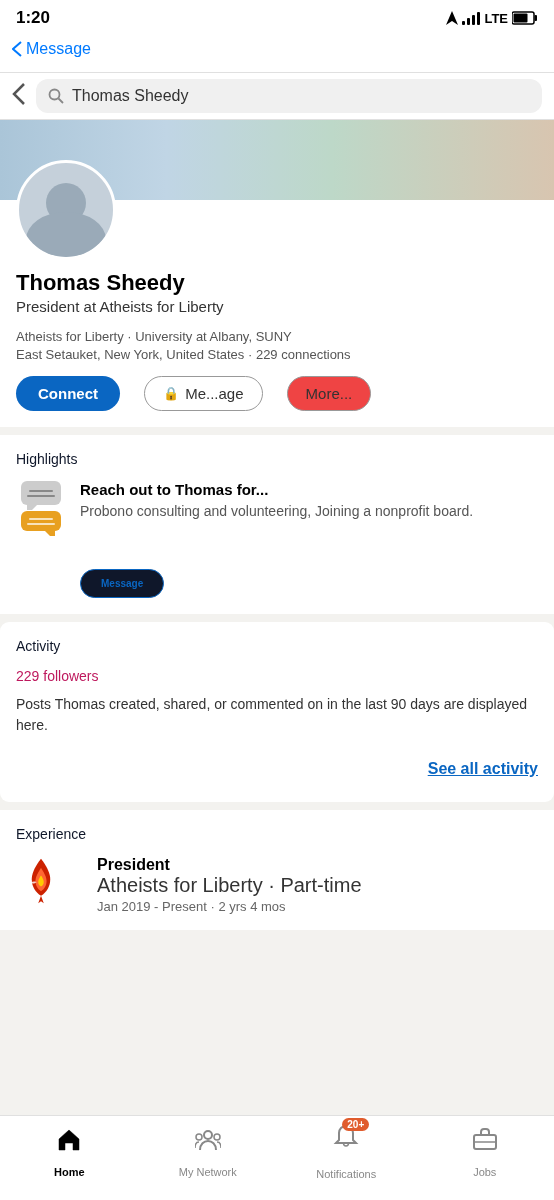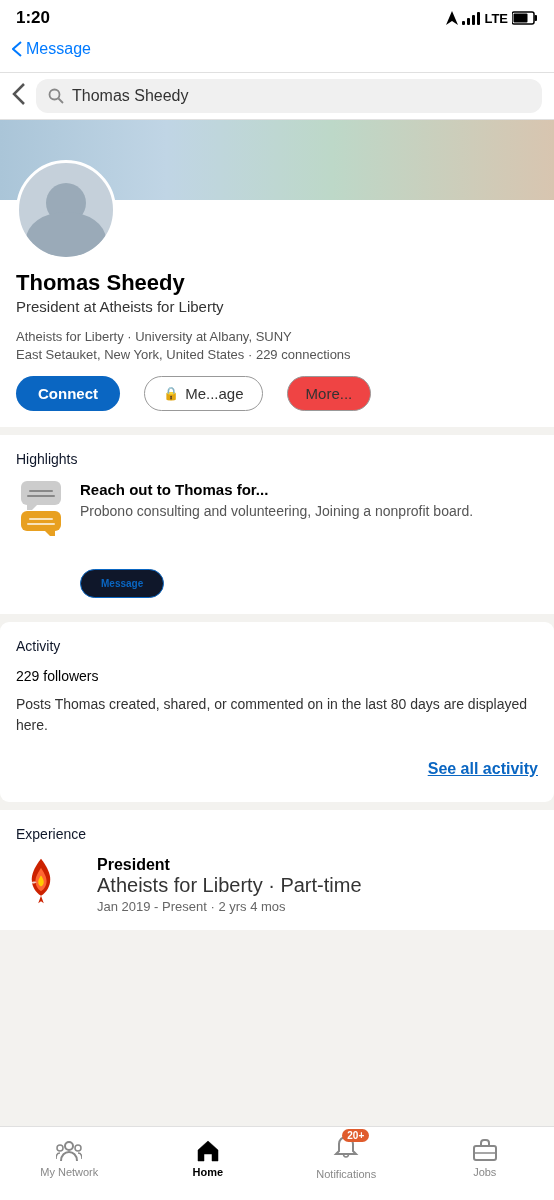--- a/index.html
+++ b/index.html
@@ -337,21 +337,21 @@
     }
 
     
     .activity-section {
       background: #fff;
       padding: 16px;
       border-radius: 9px;
     }
     .activity-subtitle {
       font-size: 14px;
-      color: #000000;
+      color: #be185d;
       margin-bottom: 10px;
     }
     .activity-desc {
       font-size: 14px;
       color: #333;
       line-height: 1.5;
       margin-bottom: 16px;
     }
     .see-all-link {
       color: #0a66c2;
@@ -415,21 +415,21 @@
       display: flex;
       justify-content: space-around;
       align-items: center;
       padding: 8px 0 20px;
       z-index: 100;
     }
     .nav-item {
       display: flex;
       flex-direction: column;
       align-items: center;
-      gap: 3px;
+      gap: 14px;
       cursor: pointer;
       min-width: 80px;
     }
     .nav-label {
       font-size: 11px;
       color: #888;
     }
     .nav-label.active {
       color: #000;
       font-weight: 600;
@@ -564,21 +564,21 @@
         <button class="btn-message-outline">Message</button>
       </div>
     </div>
   </div>
 
   <div class="section-divider"></div>
 
   <div class="activity-section">
     <div class="section-title">Activity</div>
     <div class="activity-subtitle">229 followers</div>
-    <div class="activity-desc">Posts Thomas created, shared, or commented on in the last 80 days are displayed here.</div>
+    <div class="activity-desc">Posts Thomas created, shared, or commented on in the last 90 days are displayed here.</div>
     <a class="see-all-link">See all activity</a>
   </div>
 
   <div class="section-divider"></div>
 
   <div class="experience-section">
     <div class="section-title">Experience</div>
     <div class="experience-item">
 
       <div class="exp-logo">
@@ -602,35 +602,35 @@
       </div>
     </div>
   </div>
 
 </div>
 
 <div class="bottom-nav">
 
   <div class="nav-item">
     <svg width="26" height="26" viewBox="0 0 26 26">
+      <path d="M3 13 L13 4 L23 13 L23 24 L17 24 L17 17 L9 17 L9 24 L3 24 Z" fill="#000" stroke="#000" stroke-width="0.5"></path>
+    </svg>
+    <span class="nav-label active">Home</span>
+  </div>
+
+  <div class="nav-item">
+    <svg width="26" height="26" viewBox="0 0 26 26">
       <circle cx="13" cy="9" r="4" fill="none" stroke="#888" stroke-width="2"></circle>
       <path d="M5 24 C5 18 9 15 13 15 C17 15 21 18 21 24" fill="none" stroke="#888" stroke-width="2"></path>
       <circle cx="4" cy="11" r="3" fill="none" stroke="#888" stroke-width="1.5"></circle>
       <path d="M0 22 C0 18 2 16 4 16" fill="none" stroke="#888" stroke-width="1.5"></path>
       <circle cx="22" cy="11" r="3" fill="none" stroke="#888" stroke-width="1.5"></circle>
       <path d="M26 22 C26 18 24 16 22 16" fill="none" stroke="#888" stroke-width="1.5"></path>
     </svg>
     <span class="nav-label">My Network</span>
-  </div>
-
-  <div class="nav-item">
-    <svg width="26" height="26" viewBox="0 0 26 26">
-      <path d="M3 13 L13 4 L23 13 L23 24 L17 24 L17 17 L9 17 L9 24 L3 24 Z" fill="#000" stroke="#000" stroke-width="0.5"></path>
-    </svg>
-    <span class="nav-label active">Home</span>
   </div>
 
 
   <div class="nav-item">
     <div class="nav-badge-container">
       <svg width="26" height="26" viewBox="0 0 26 26">
         <path d="M13 2 C9 2 6 5 6 9 L6 16 L3 19 L23 19 L20 16 L20 9 C20 5 17 2 13 2Z" fill="none" stroke="#888" stroke-width="2"></path>
         <path d="M10.5 19 C10.5 20.7 11.6 22 13 22 C14.4 22 15.5 20.7 15.5 19" fill="none" stroke="#888" stroke-width="1.5"></path>
       </svg>
       <span class="nav-badge">20+</span>

